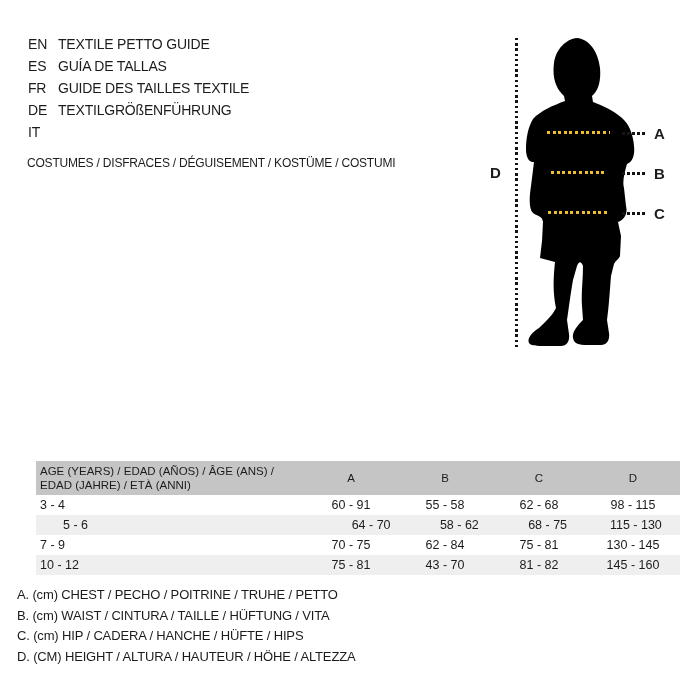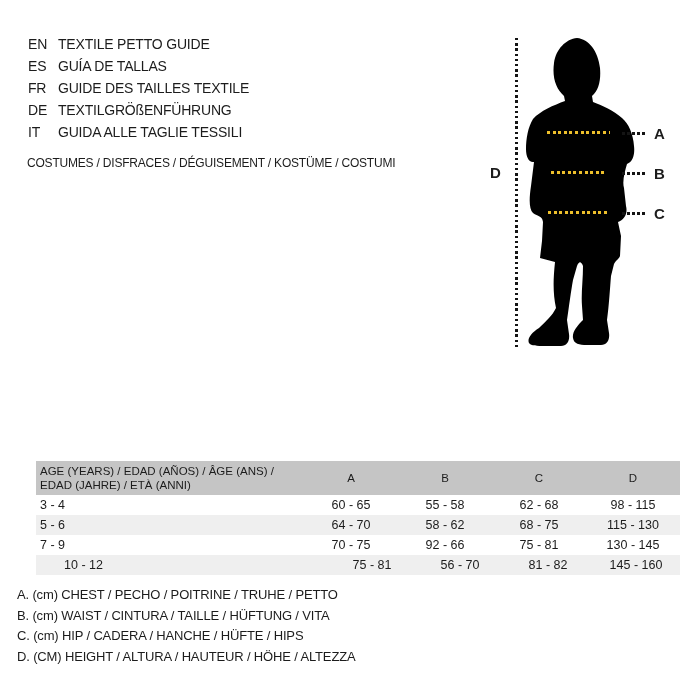--- a/index.html
+++ b/index.html
@@ -61,21 +61,20 @@
     <div class="lang-row">
       <span class="lang-code">FR</span>
       <span class="lang-label">GUIDE DES TAILLES TEXTILE</span>
     </div>
     <div class="lang-row">
       <span class="lang-code">DE</span>
       <span class="lang-label">TEXTILGRÖßENFÜHRUNG</span>
     </div>
     <div class="lang-row">
       <span class="lang-code">IT</span>
-      <span class="lang-label">GUIDA ALLE TAGLIE TESSILI</span>
     </div>
   </div>
 
   <div class="costumes-title">COSTUMES / DISFRACES / DÉGUISEMENT / KOSTÜME / COSTUMI</div>
 
   <div class="fig-d-label">D</div>
   <div class="fig-vline"></div>
 
   <svg class="silhouette" viewBox="0 0 110 312">
     <path fill="#000000" d="
@@ -144,43 +143,43 @@
         <div>EDAD (JAHRE) / ETÀ (ANNI)</div>
       </div>
       <div class="cell-val">A</div>
       <div class="cell-val">B</div>
       <div class="cell-val">C</div>
       <div class="cell-val">D</div>
     </div>
 
     <div class="t-row">
       <div class="cell-age">3 - 4</div>
-      <div class="cell-val">60 - 65</div>
+      <div class="cell-val">60 - 91</div>
       <div class="cell-val">55 - 58</div>
       <div class="cell-val">62 - 68</div>
       <div class="cell-val">98 - 115</div>
     </div>
-    <div class="t-row t-even" style="background: rgb(239, 239, 239);">
+    <div class="t-row t-even" style="background: rgb(239, 239, 239); padding-left: 23px;">
       <div class="cell-age">5 - 6</div>
       <div class="cell-val">64 - 70</div>
       <div class="cell-val">58 - 62</div>
       <div class="cell-val">68 - 75</div>
       <div class="cell-val">115 - 130</div>
     </div>
     <div class="t-row">
       <div class="cell-age">7 - 9</div>
       <div class="cell-val">70 - 75</div>
-      <div class="cell-val">92 - 66</div>
+      <div class="cell-val">62 - 84</div>
       <div class="cell-val">75 - 81</div>
       <div class="cell-val">130 - 145</div>
     </div>
-    <div class="t-row t-even" style="background: rgb(239, 239, 239); padding-left: 24px;">
+    <div class="t-row t-even" style="background: rgb(239, 239, 239);">
       <div class="cell-age">10 - 12</div>
       <div class="cell-val">75 - 81</div>
-      <div class="cell-val">56 - 70</div>
+      <div class="cell-val">43 - 70</div>
       <div class="cell-val">81 - 82</div>
       <div class="cell-val">145 - 160</div>
     </div>
   </div>
 
   <div class="legend">
     <div class="legend-line">A. (cm) CHEST / PECHO / POITRINE / TRUHE / PETTO</div>
     <div class="legend-line">B. (cm) WAIST / CINTURA / TAILLE / HÜFTUNG / VITA</div>
     <div class="legend-line">C. (cm) HIP / CADERA / HANCHE / HÜFTE / HIPS</div>
     <div class="legend-line">D. (CM) HEIGHT / ALTURA / HAUTEUR / HÖHE / ALTEZZA</div>

